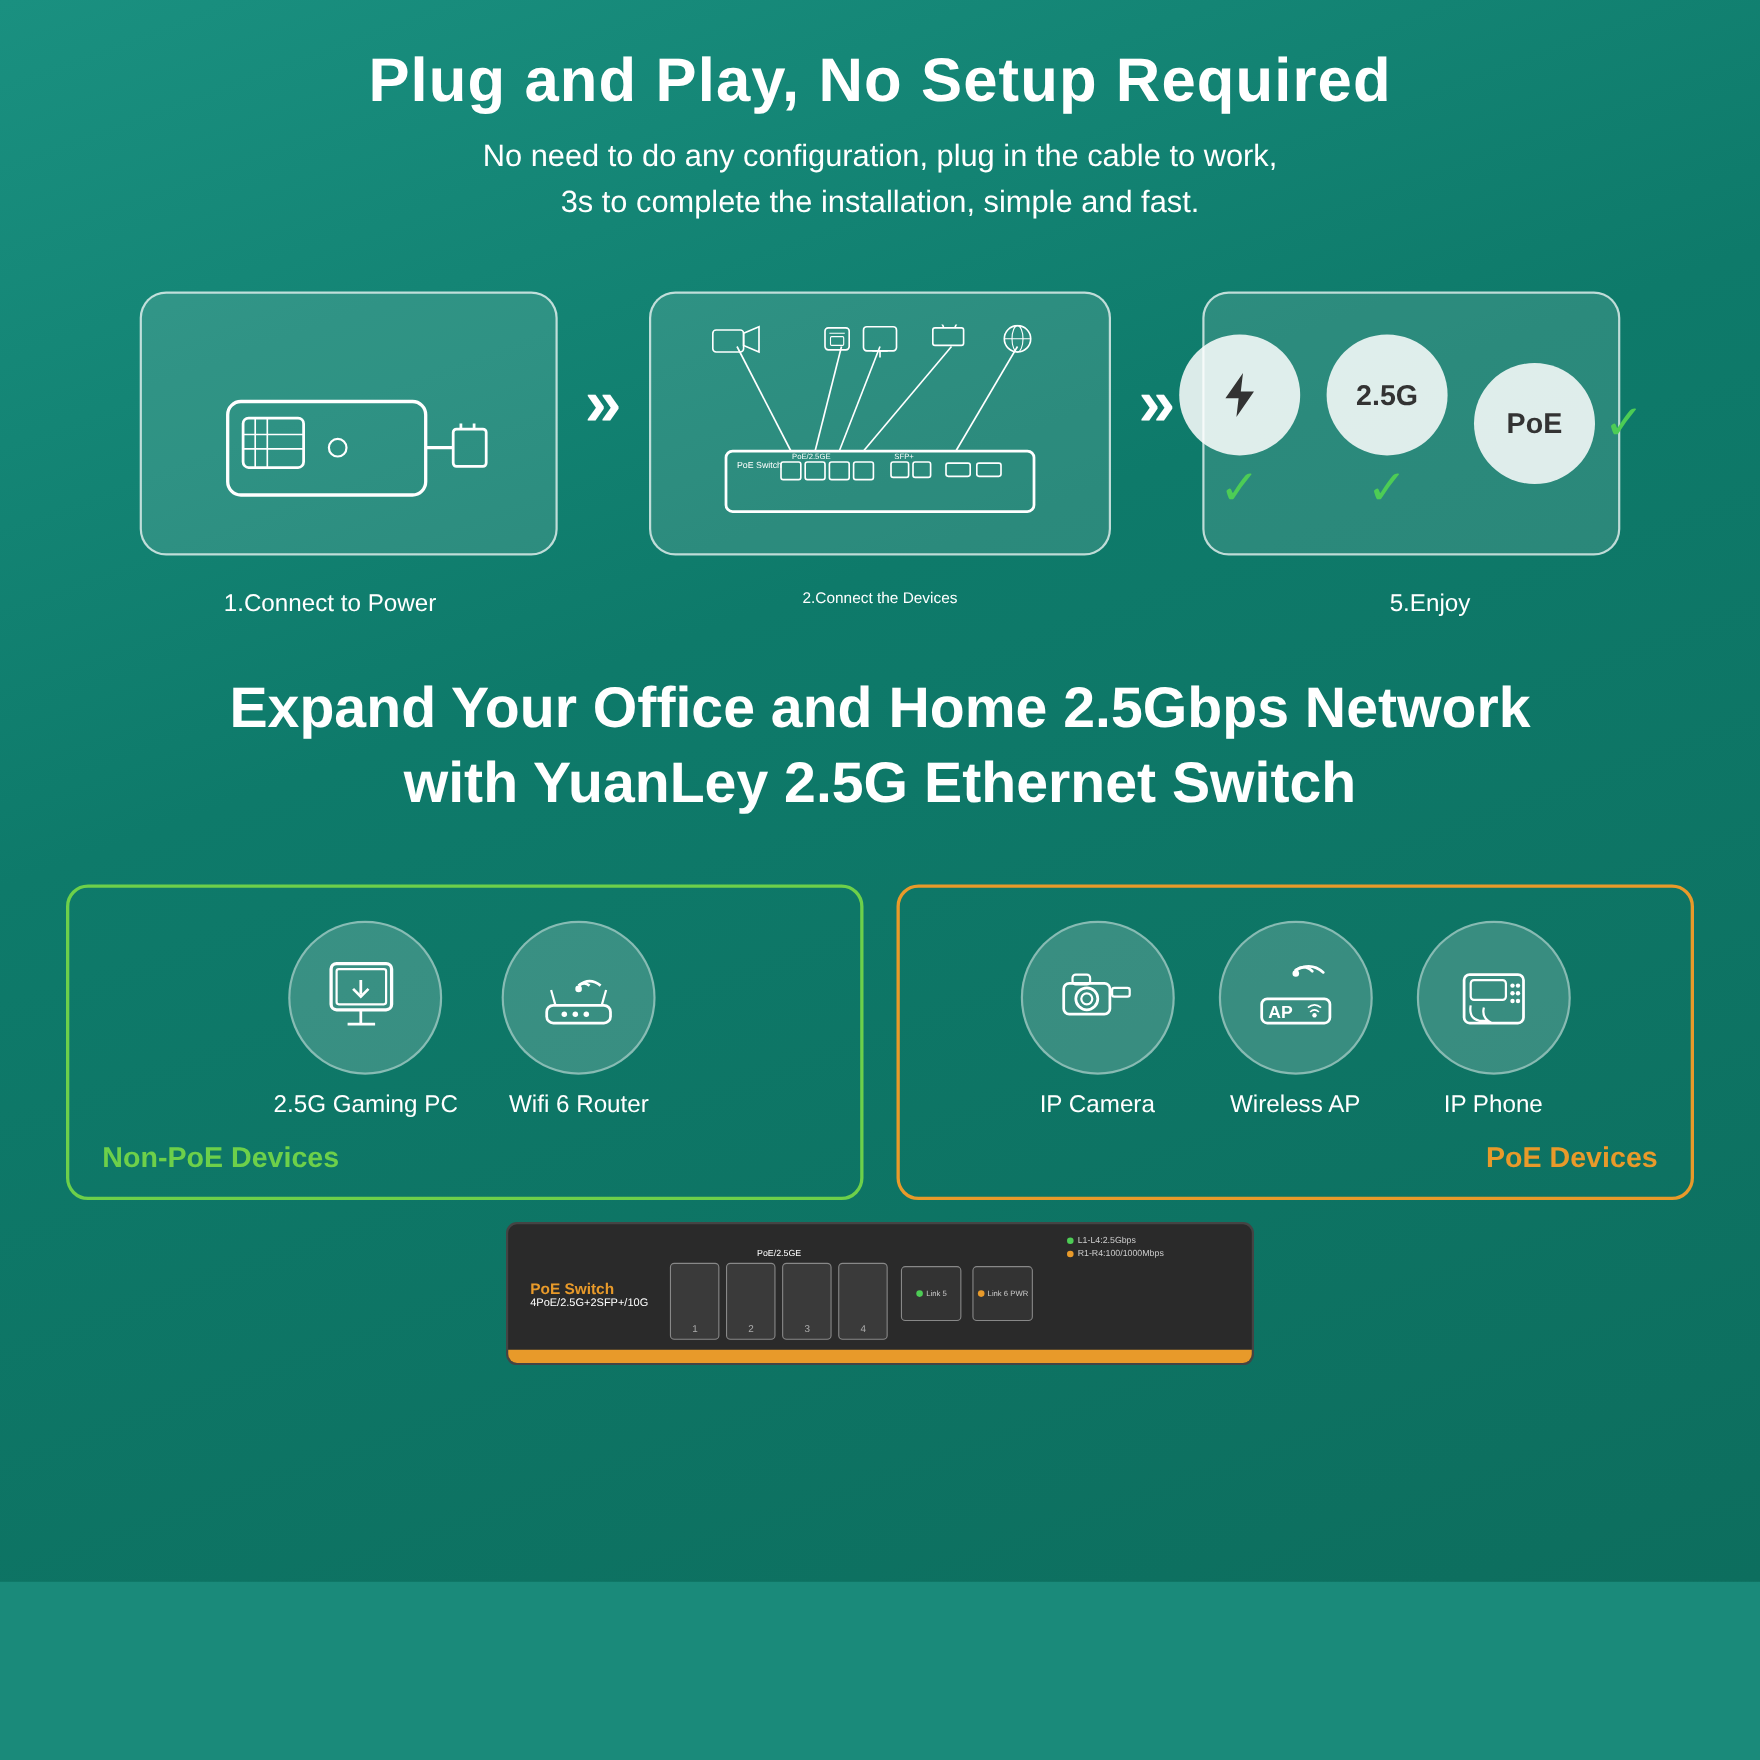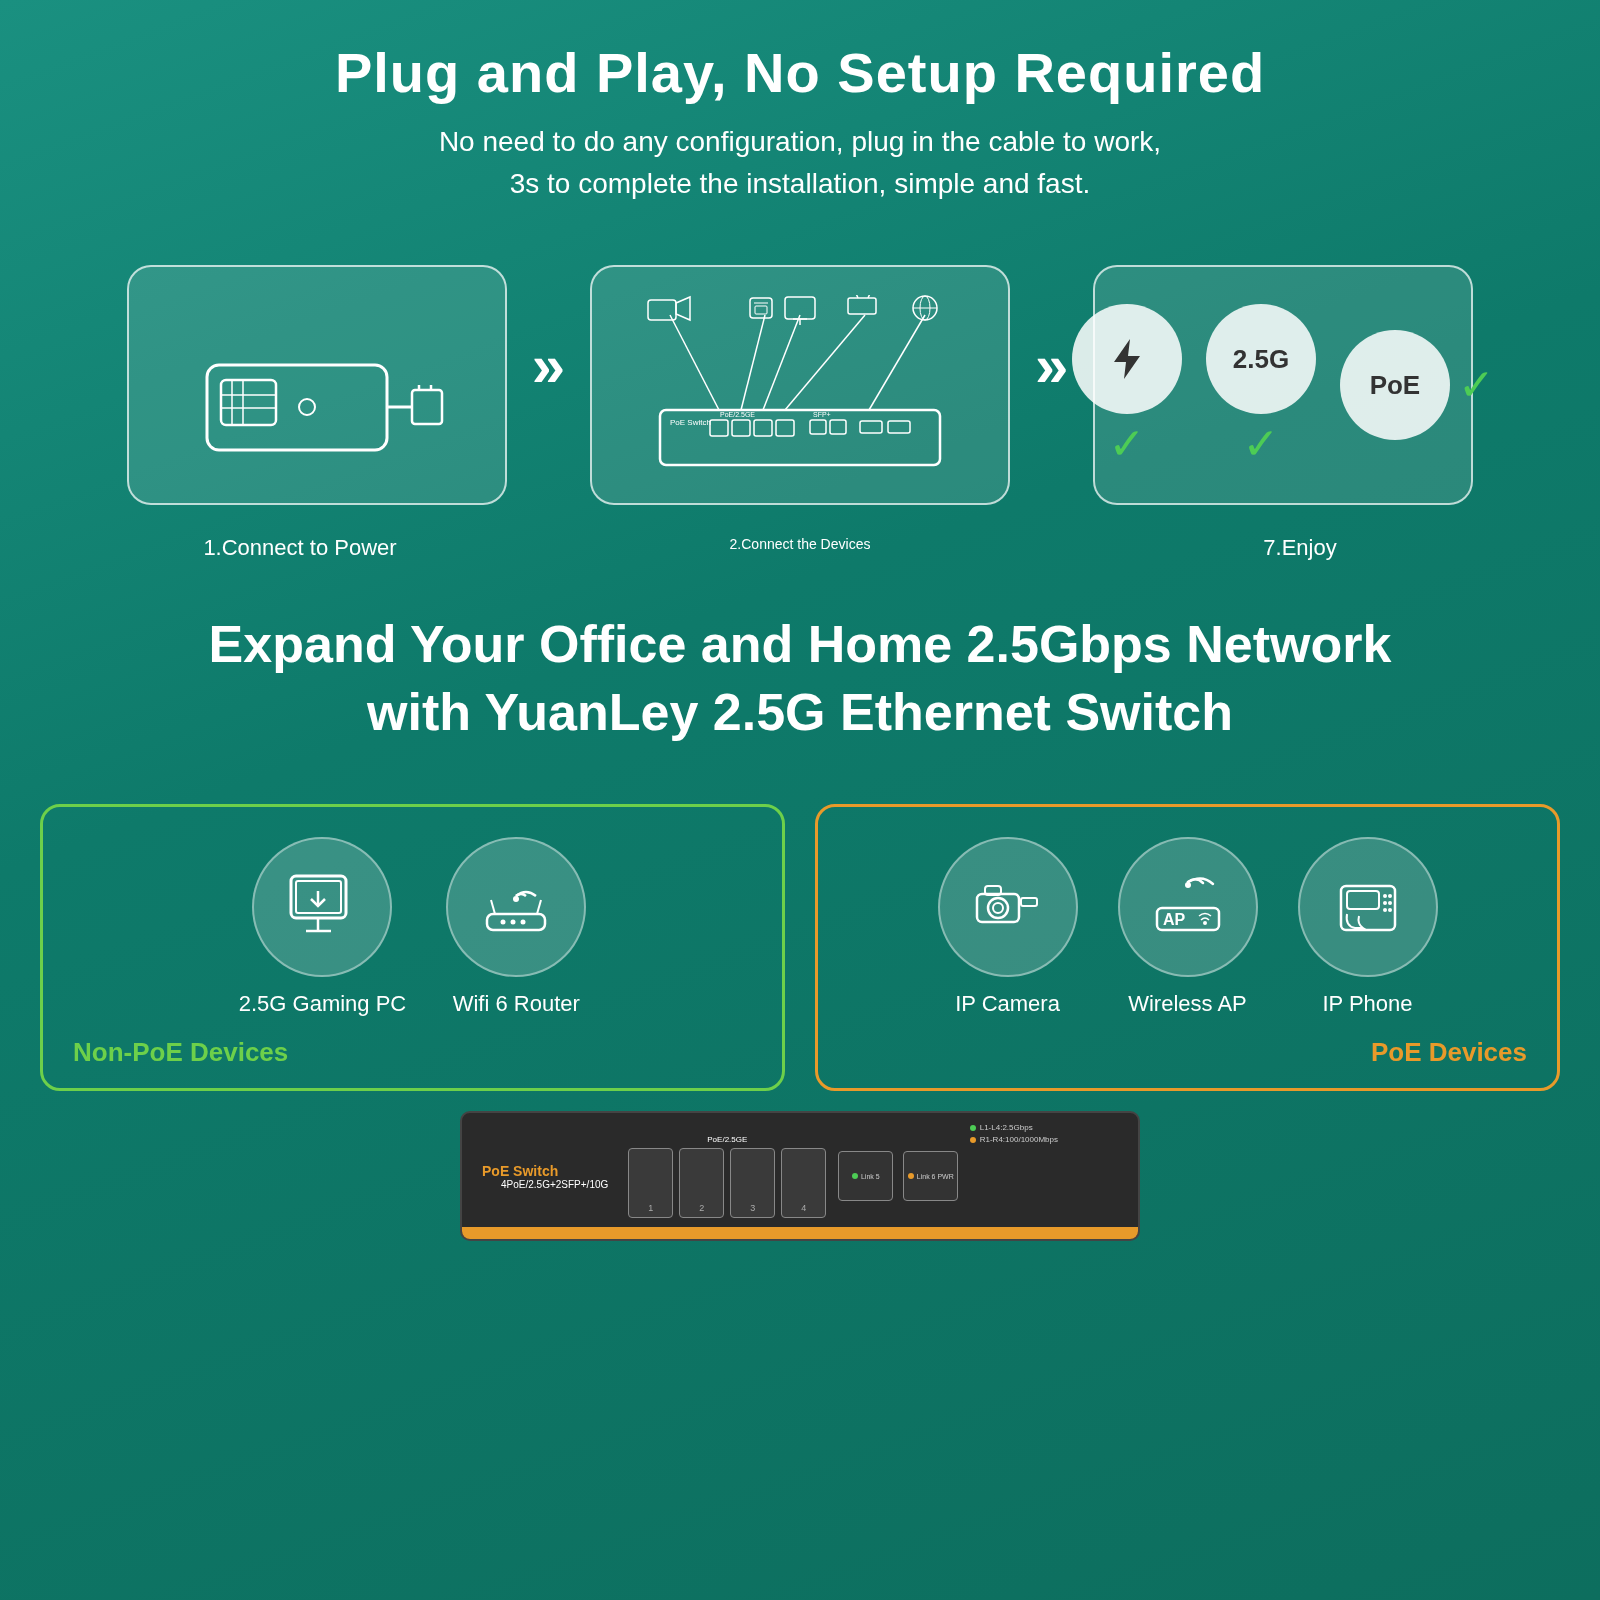--- a/index.html
+++ b/index.html
@@ -8,26 +8,26 @@
       width: 1600px;
       height: 1600px;
       background-color: #1a8a7a;
       font-family: 'Arial', sans-serif;
       overflow: hidden;
       position: relative;
     }
 
     .page-container {
       width: 1600px;
-      height: 1600px;
+      height: 1438px;
       background: linear-gradient(160deg, #1a9080 0%, #0e7a6a 40%, #0d6e5e 100%);
       display: flex;
       flex-direction: column;
       align-items: center;
-      padding: 40px 40px;
+      padding: 40px 60px;
     }
 
     
     .section1 {
       text-align: center;
       margin-bottom: 30px;
     }
 
     .main-title {
       font-size: 56px;
@@ -208,21 +208,20 @@
 
     .poe-switch-title {
       color: #e89a2a;
       font-size: 14px;
       font-weight: bold;
     }
 
     .poe-switch-subtitle {
       color: white;
       font-size: 10px;
-      margin-left: 19px;
     }
 
     .bottom-port {
       width: 45px;
       height: 70px;
       border: 1.5px solid #888;
       border-radius: 4px;
       background: #3a3a3a;
       display: flex;
       flex-direction: column;
@@ -401,21 +400,21 @@
   <div style="display:flex;width:100%;justify-content:center;gap:20px;margin-bottom:30px;">
     <div style="width:380px;text-align:center;">
       <span style="font-size:22px;color:white;">1.Connect to Power</span>
     </div>
     <div style="width:60px;"></div>
     <div style="width:420px;text-align:center;">
       <span style="font-size:14px;color:white;">2.Connect the Devices</span>
     </div>
     <div style="width:60px;"></div>
     <div style="width:380px;text-align:center;">
-      <span style="font-size:22px;color:white;">7.Enjoy</span>
+      <span style="font-size:22px;color:white;">5.Enjoy</span>
     </div>
   </div>
 
   <div style="text-align:center;margin-bottom:28px;">
     <h2 class="section2-title">
       <span>Expand Your Office and Home 2.5Gbps Network</span><br>
       <span>with YuanLey 2.5G Ethernet Switch</span>
     </h2>
   </div>
 

